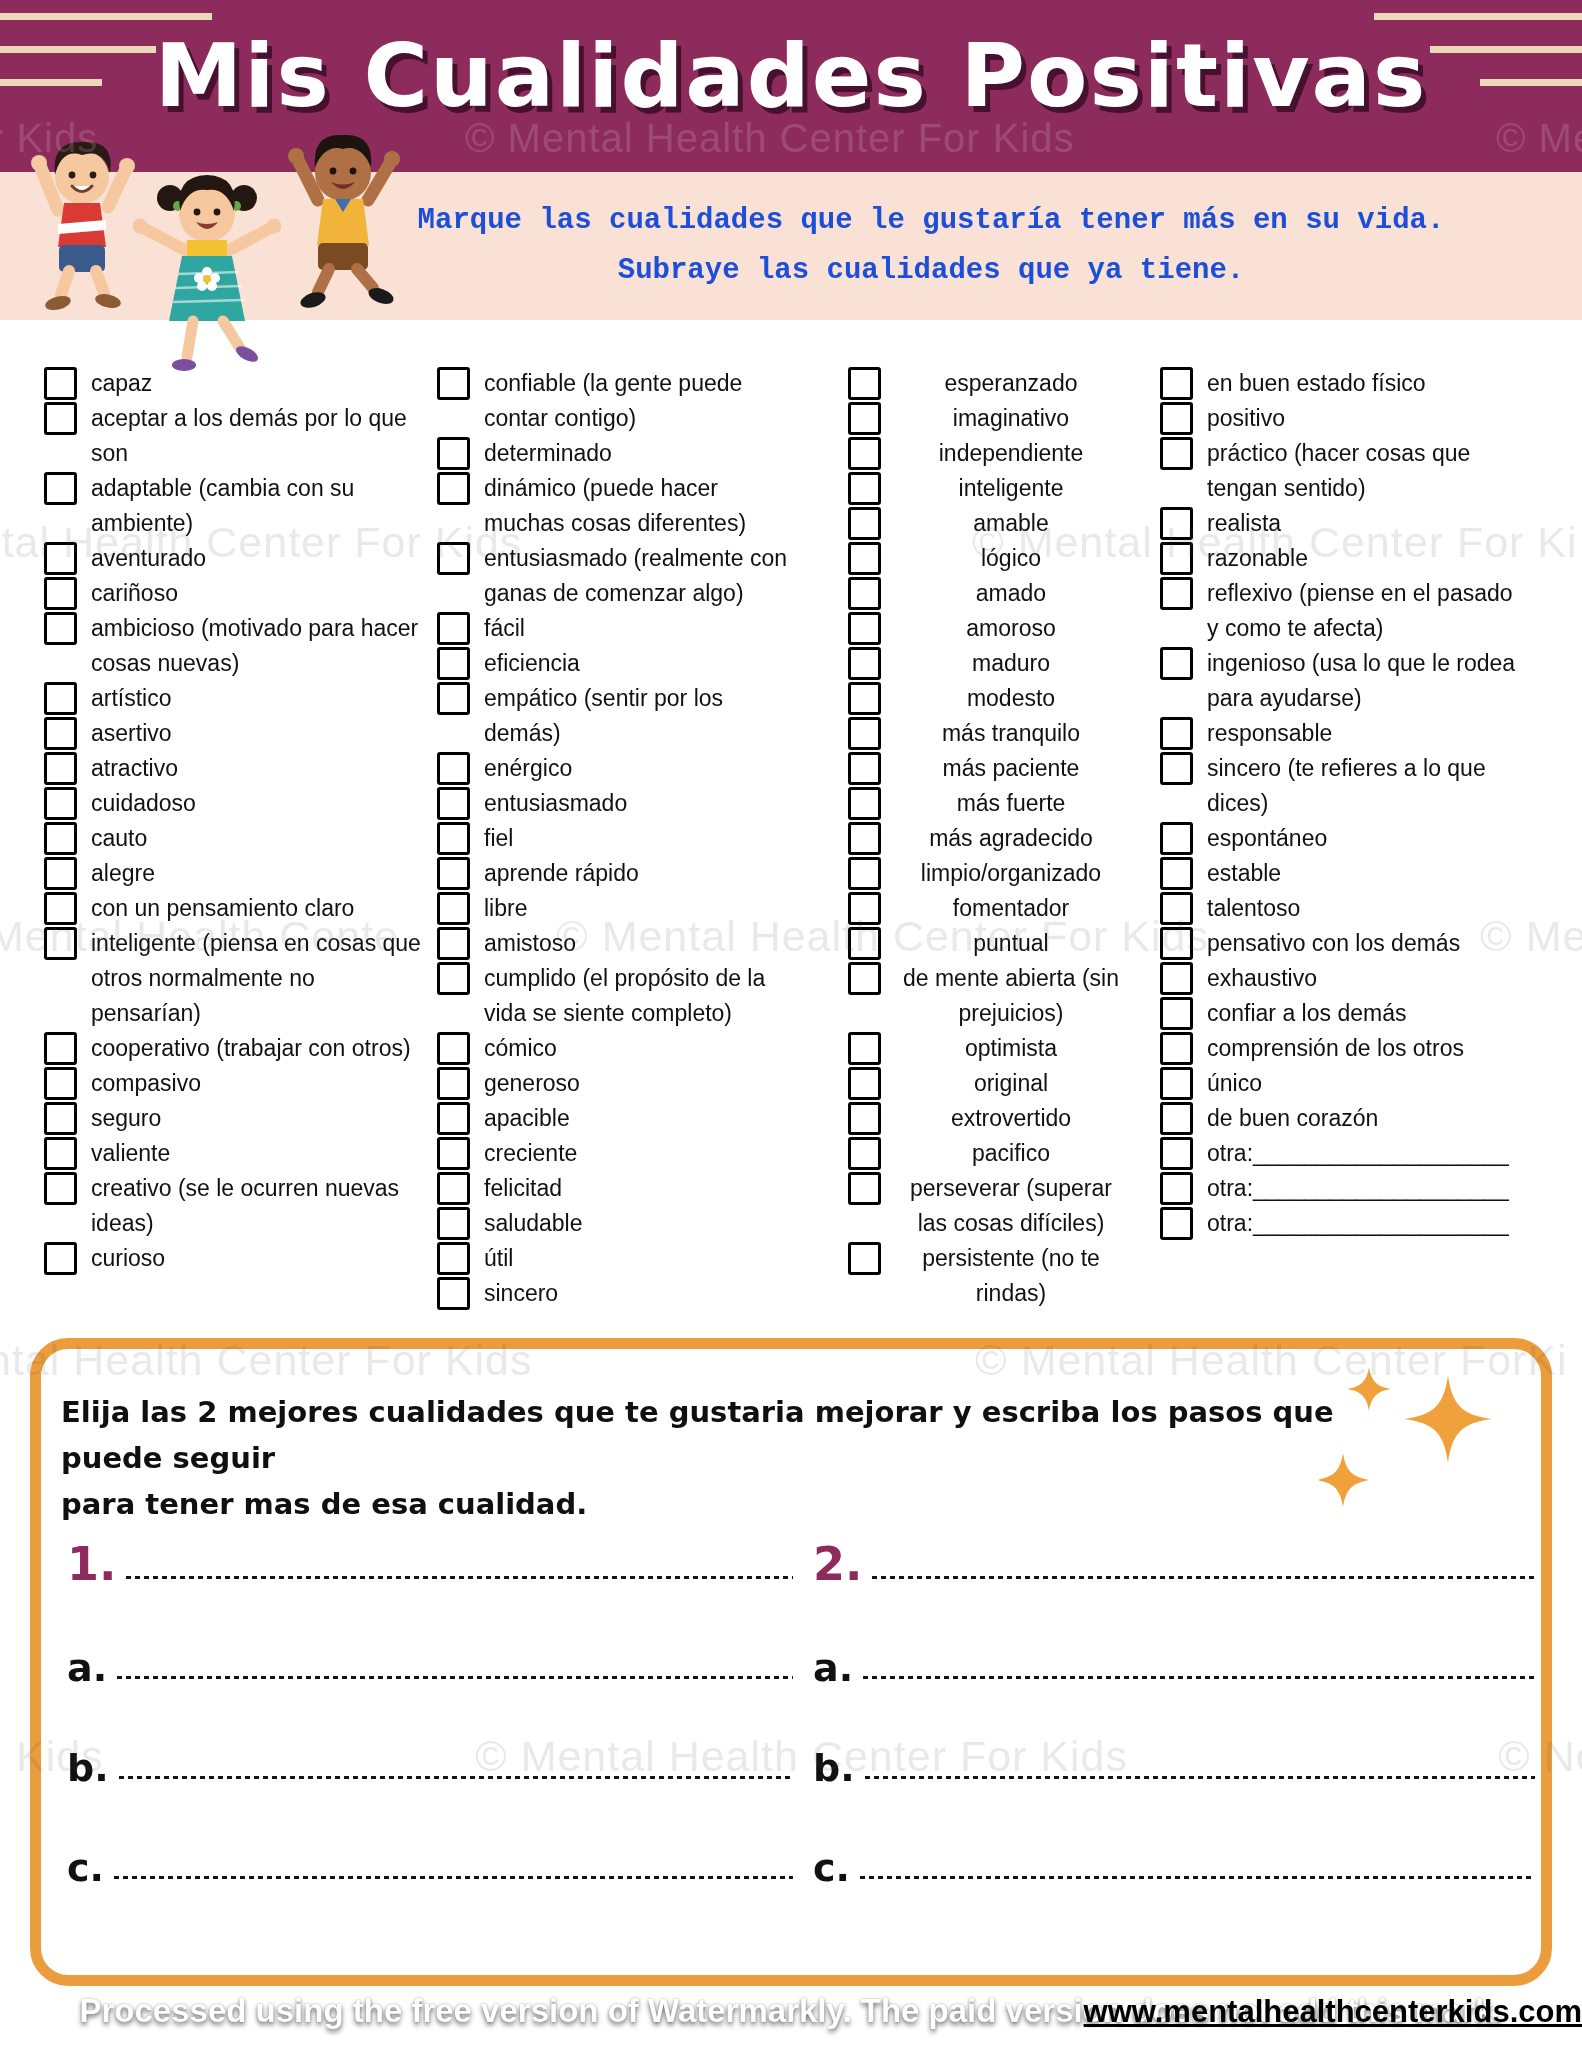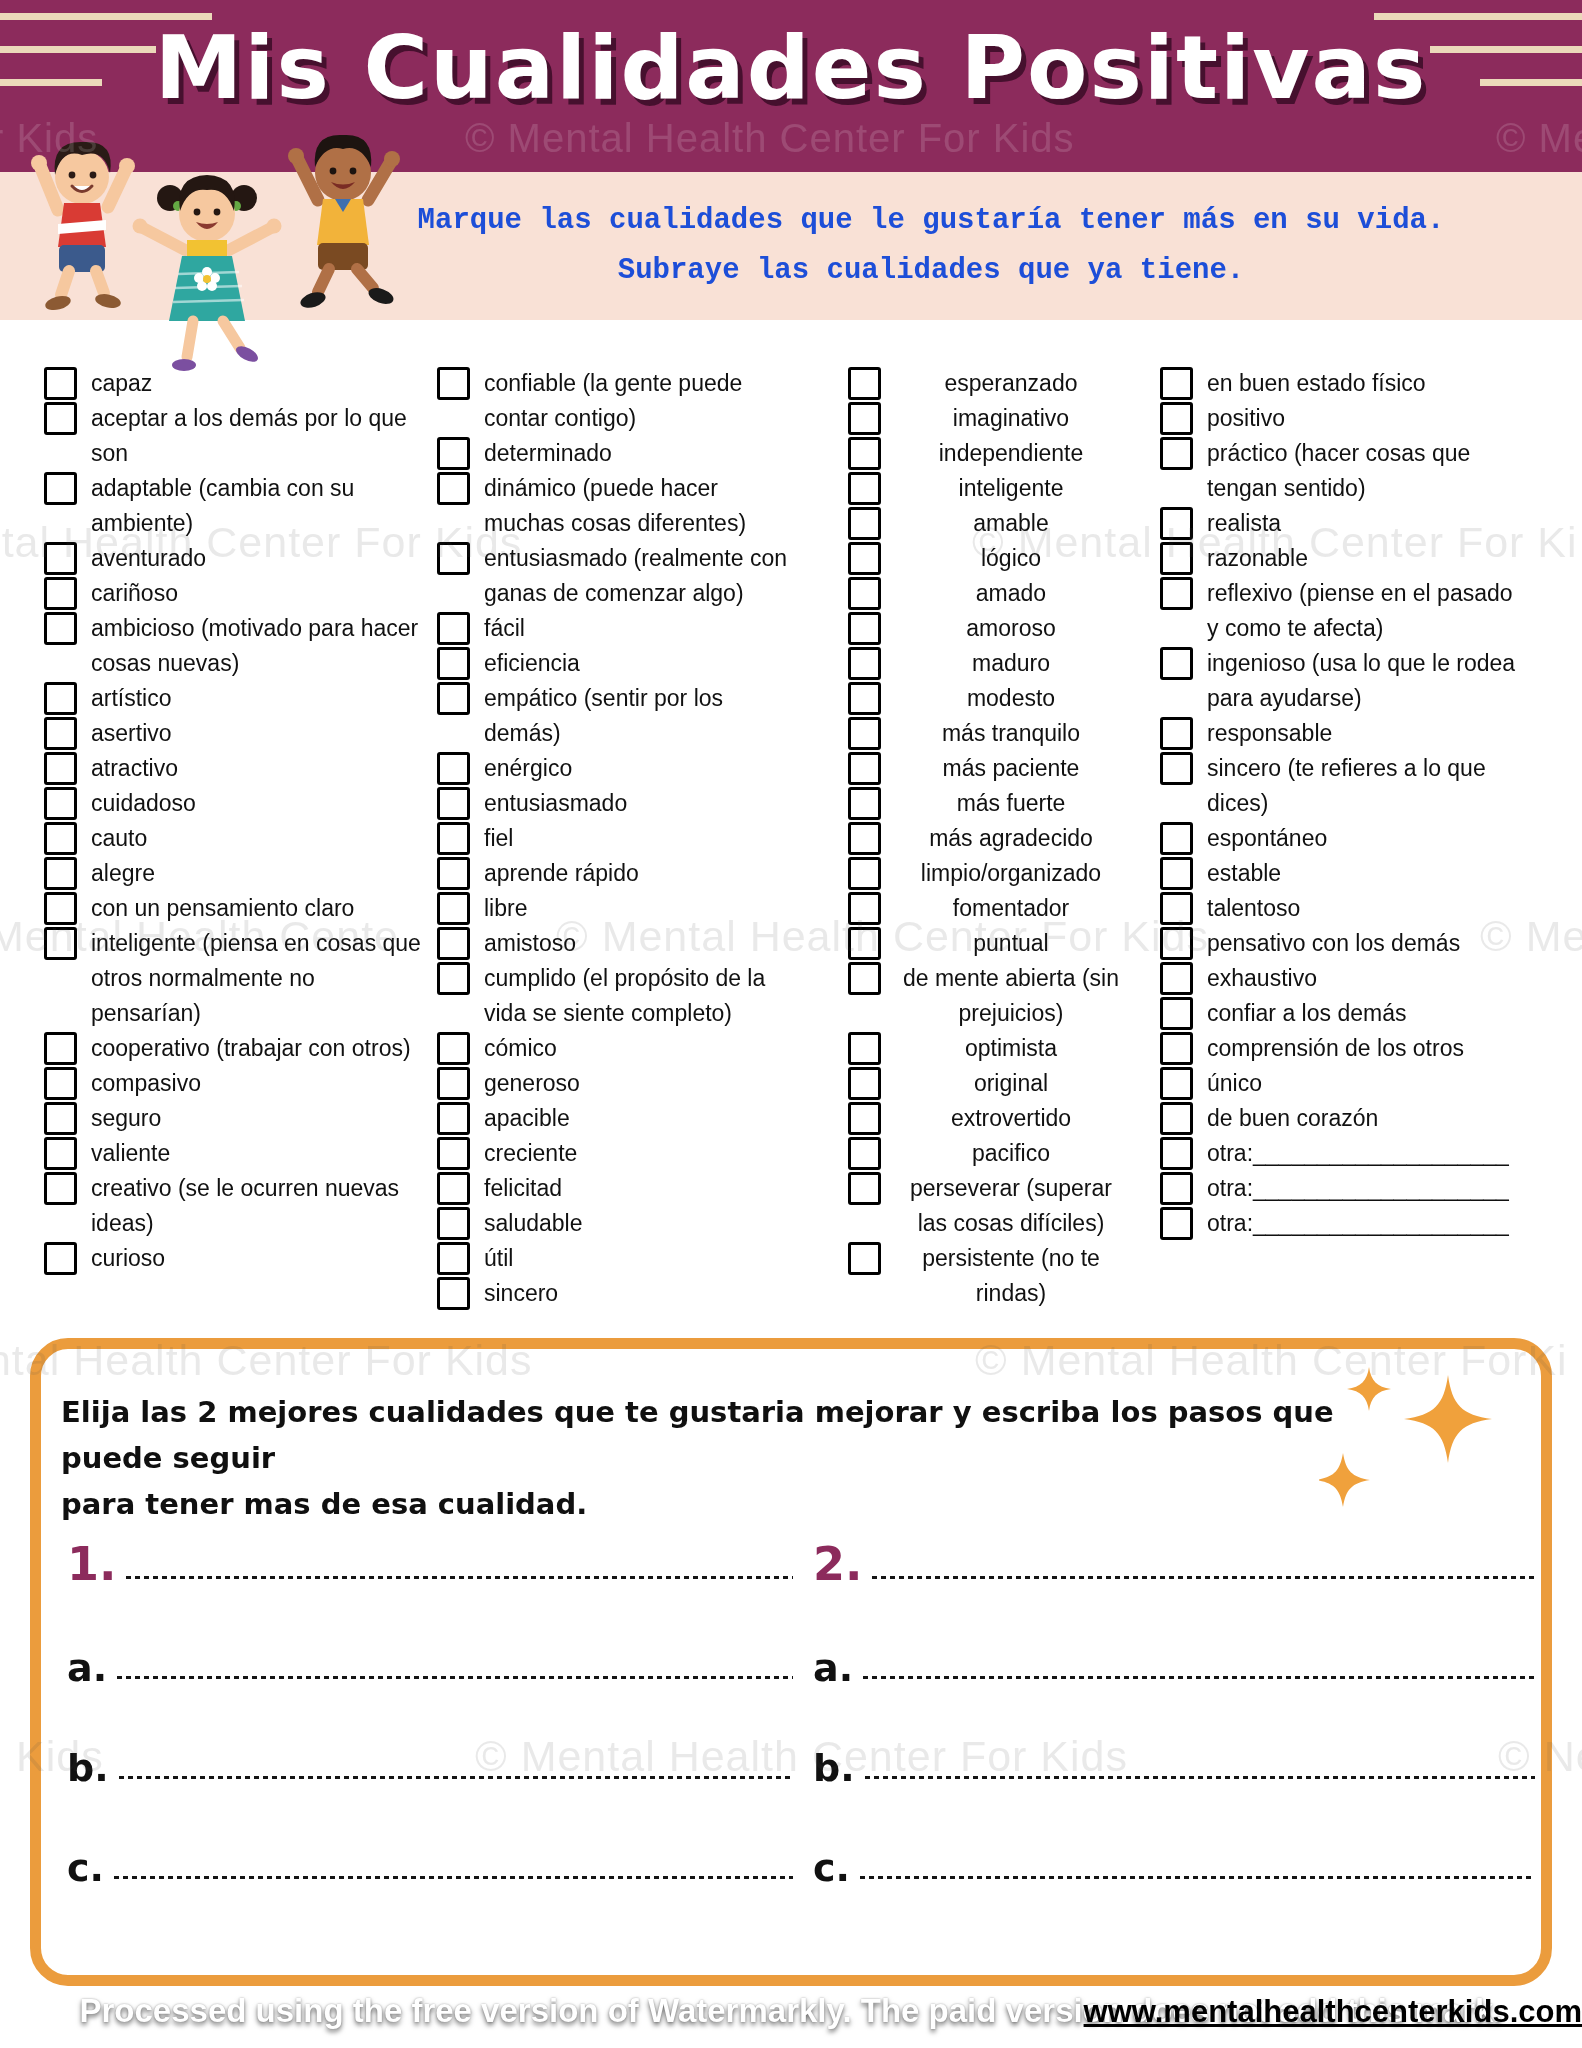--- a/index.html
+++ b/index.html
@@ -8,21 +8,21 @@
     position:relative; width:1582px; height:2048px;
     background:#ffffff; overflow:hidden;
     font-family:"DejaVu Sans", sans-serif;
   }
   
   .header {
     position:absolute; top:0; left:0; width:1582px; height:172px;
     background:#8C2B5C; z-index:1;
   }
   .title {
-    padding-top:16px; text-align:center;
+    padding-top:24px; text-align:center;
     font-size:88px; font-weight:bold; color:#ffffff;
     letter-spacing:2px; white-space:nowrap;
     text-shadow:5px 6px 0 #46102e;
     font-family:"DejaVu Sans", sans-serif;
   }
   .hline { position:absolute; height:7px; background:#EBD9BA; }
   .hl1{ left:0; top:13px;  width:212px; }
   .hl2{ left:0; top:46px;  width:156px; }
   .hl3{ left:0; top:79px;  width:102px; }
   .hr1{ right:0; top:13px; width:208px; }

